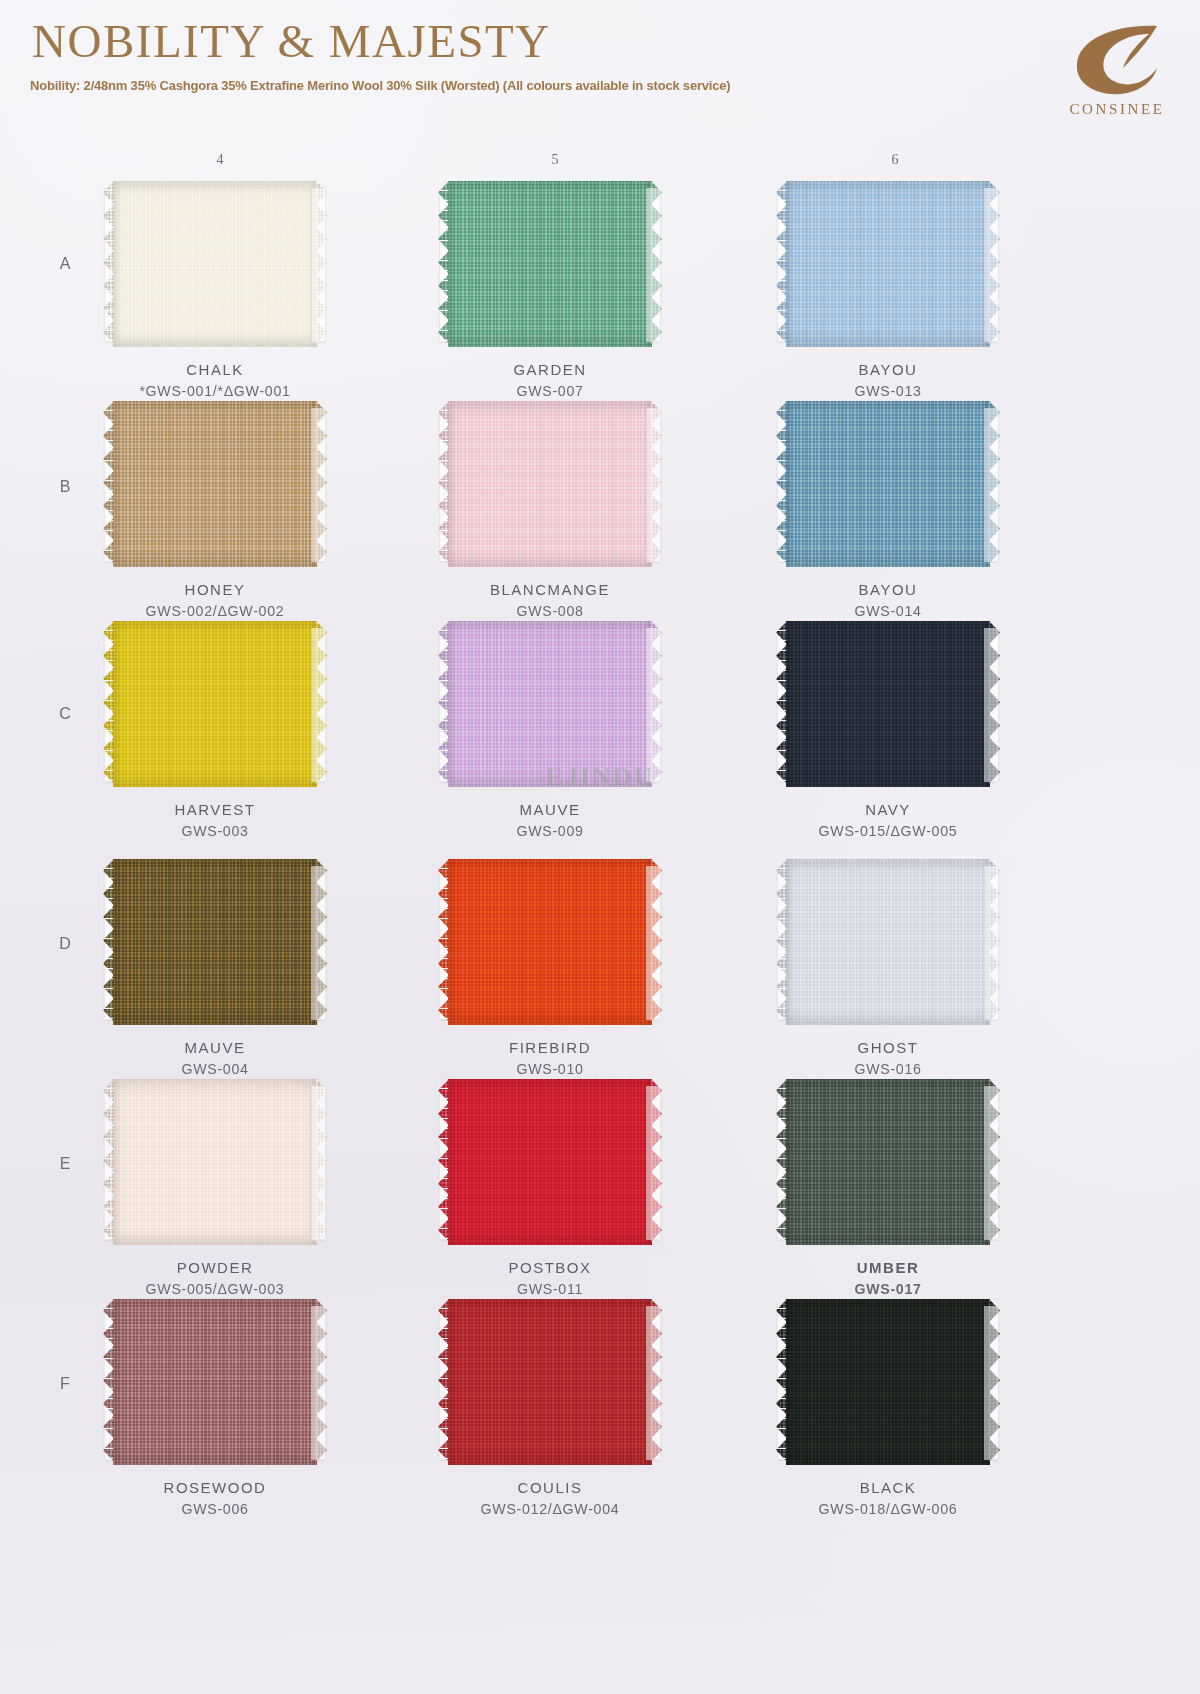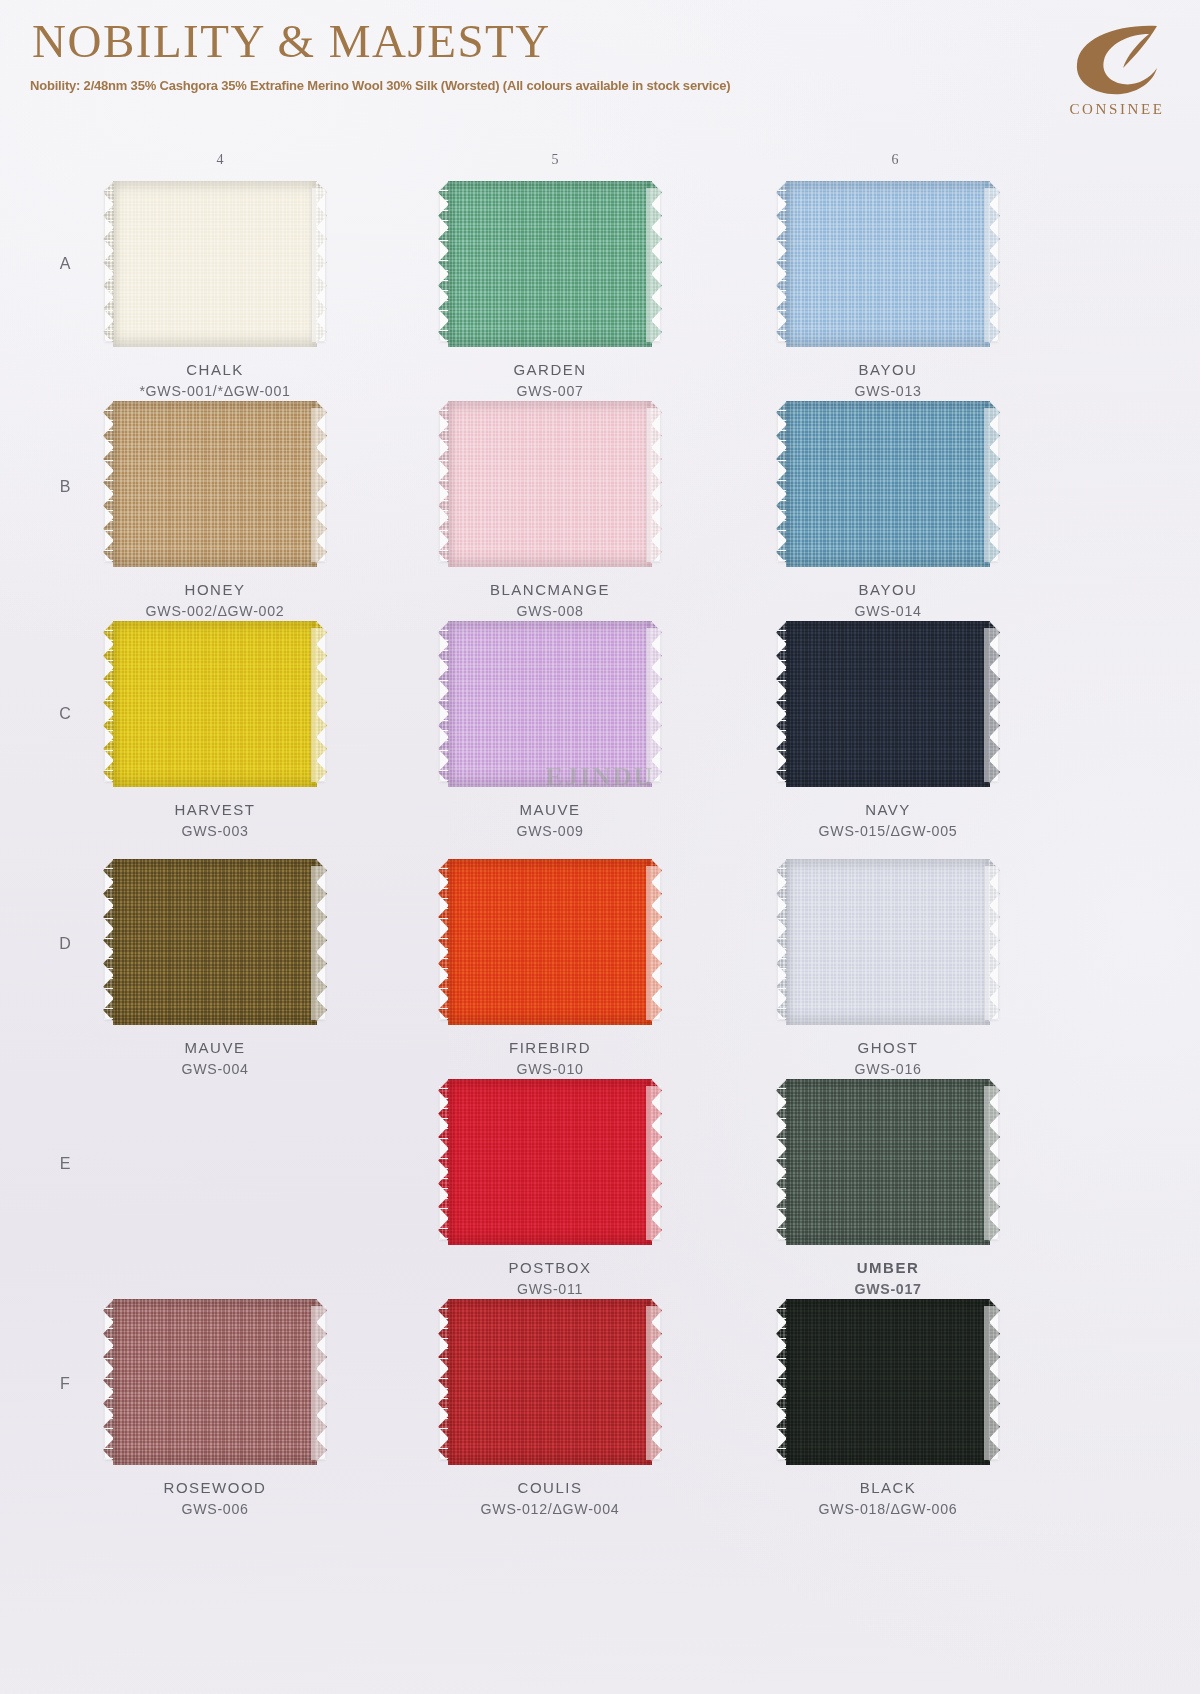--- a/index.html
+++ b/index.html
@@ -240,20 +240,29 @@
       </div>
       <div class="cell" style="left: 728px; top: 866px;">
         <div class="holder">
           <div class="fabric" style="background-color: rgb(217, 220, 230);"></div>
         </div>
         <div class="labels">
           <div class="cname">GHOST</div>
           <div class="ccode">GWS-016</div>
         </div>
       </div>
+      <div class="cell" style="left: 55px; top: 1086px;">
+        <div class="holder">
+          <div class="fabric" style="background-color: rgb(243, 228, 220);"></div>
+        </div>
+        <div class="labels">
+          <div class="cname">POWDER</div>
+          <div class="ccode">GWS-005/ΔGW-003</div>
+        </div>
+      </div>
       <div class="cell" style="left: 390px; top: 1086px;">
         <div class="holder">
           <div class="fabric" style="background-color: rgb(207, 32, 48);"></div>
         </div>
         <div class="labels">
           <div class="cname">POSTBOX</div>
           <div class="ccode">GWS-011</div>
         </div>
       </div>
       <div class="cell" style="left: 728px; top: 1086px; font-weight: bold;">

